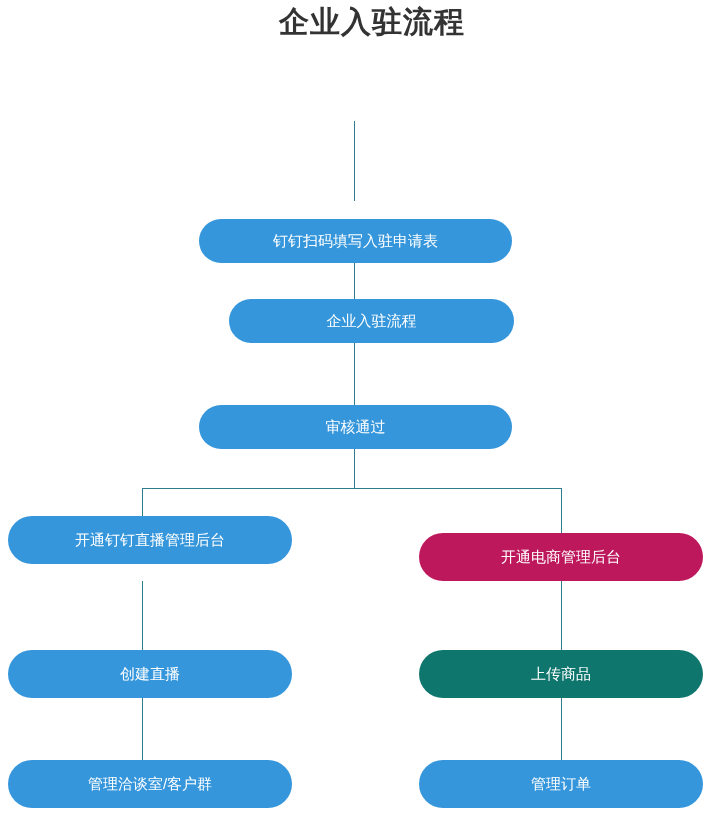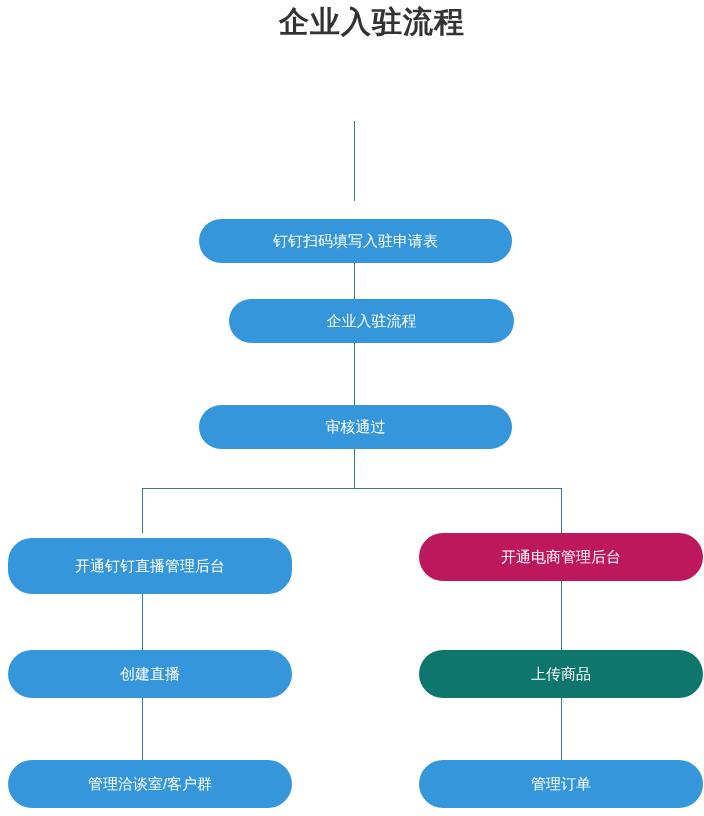--- a/index.html
+++ b/index.html
@@ -70,21 +70,21 @@
     <div class="conn v" style="left: 561px; top: 698px; height: 62px;"></div>
     <div class="node" style="left: 199px; top: 201px; width: 313px; height: 44px; background: rgb(53, 150, 219); color: rgb(255, 255, 255); border-radius: 22px; margin-top: 18px;">
       <span>钉钉扫码填写入驻申请表</span>
     </div>
     <div class="node" style="left: 229px; top: 299px; width: 285px; height: 44px; background: rgb(53, 150, 219); color: rgb(255, 255, 255); border-radius: 22px;">
       <span>企业入驻流程</span>
     </div>
     <div class="node" style="left: 199px; top: 405px; width: 313px; height: 44px; background: rgb(53, 150, 219); color: rgb(255, 255, 255); border-radius: 22px;">
       <span>审核通过</span>
     </div>
-    <div class="node" style="left: 8px; top: 538px; width: 284px; height: 56px; background: rgb(53, 150, 219); color: rgb(255, 255, 255); border-radius: 24px;">
+    <div class="node" style="left: 8px; top: 516px; width: 284px; height: 48px; background: rgb(53, 150, 219); color: rgb(255, 255, 255); border-radius: 24px;">
       <span>开通钉钉直播管理后台</span>
     </div>
     <div class="node" style="left: 419px; top: 533px; width: 284px; height: 48px; background: #be185d; color: rgb(255, 255, 255); border-radius: 24px;">
       <span>开通电商管理后台</span>
     </div>
     <div class="node" style="left: 8px; top: 650px; width: 284px; height: 48px; background: rgb(53, 150, 219); color: rgb(255, 255, 255); border-radius: 24px;">
       <span>创建直播</span>
     </div>
     <div class="node" style="left: 419px; top: 650px; width: 284px; height: 48px; background: #0f766e; color: rgb(255, 255, 255); border-radius: 24px;">
       <span>上传商品</span>

